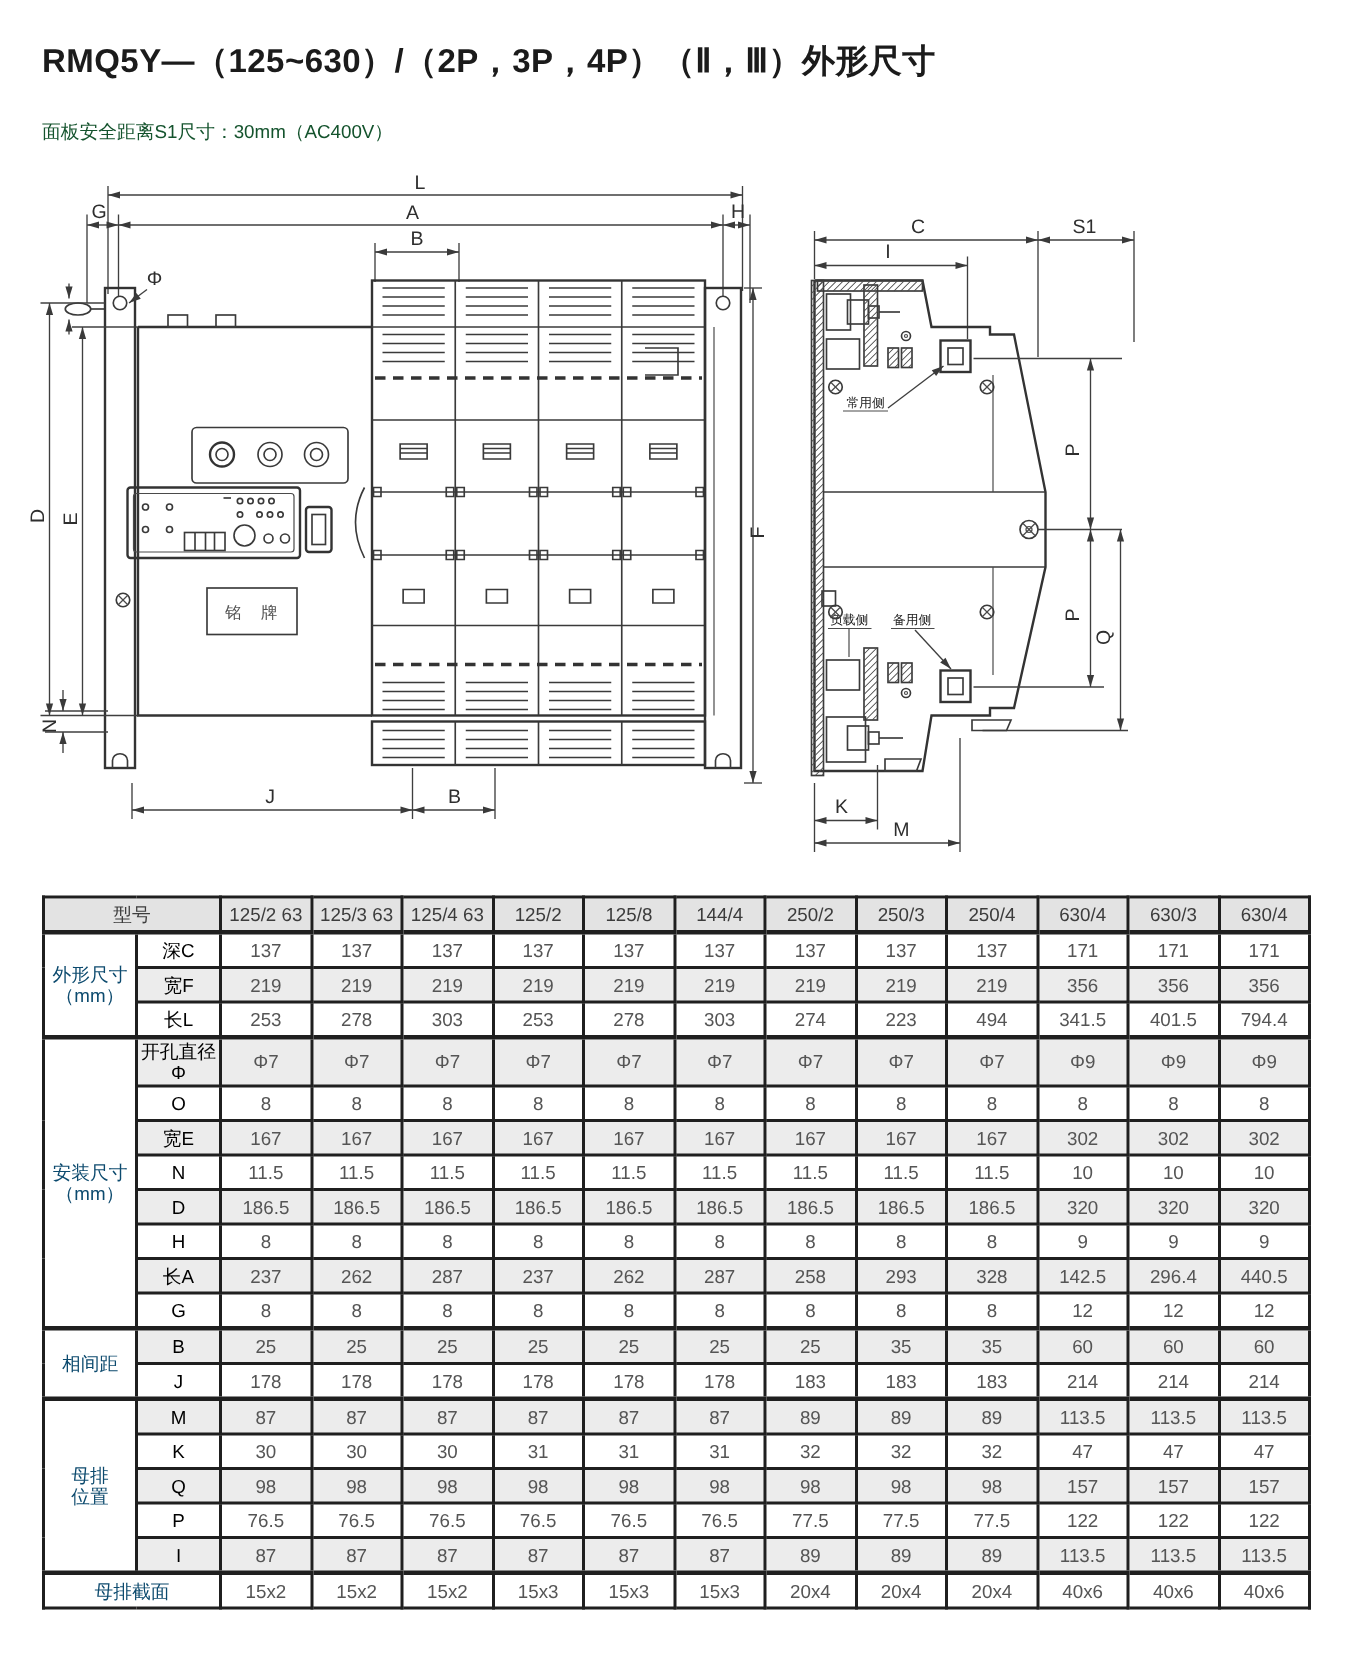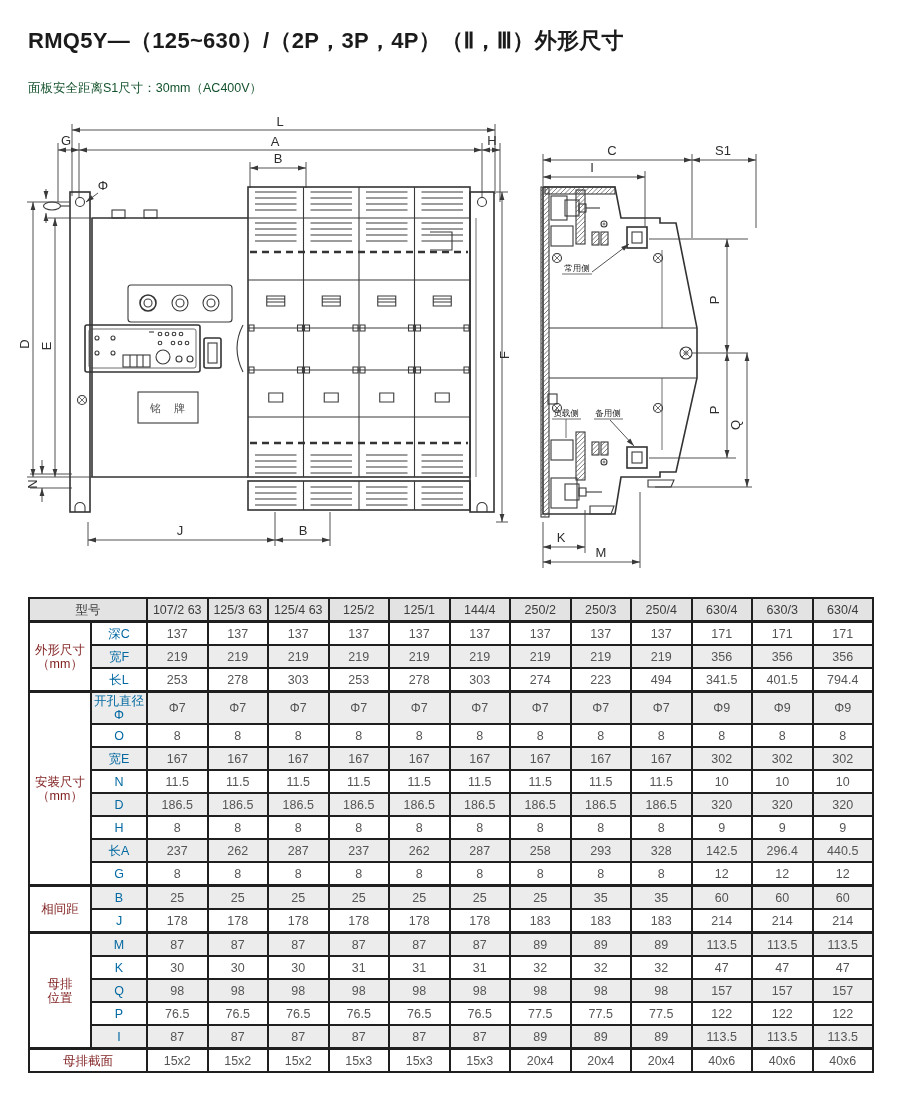--- a/index.html
+++ b/index.html
@@ -14,22 +14,22 @@
   svg .dim{stroke:#3f3f3f;fill:none;stroke-width:.9;}
   svg text{font-family:"Liberation Sans",sans-serif;fill:#2e2e2e;font-size:13px;}
   svg text.cn{font-size:8.5px;fill:#222;}
   svg text.np{font-size:11px;fill:#555;letter-spacing:5px;}
   .tbl-wrap{position:absolute;left:28px;top:597px;}
   table{border-collapse:collapse;table-layout:fixed;width:844px;font-size:12.5px;color:#555;}
   th,td{border:2px solid #1f1f1f;text-align:center;vertical-align:middle;padding:1px 0;height:19px;line-height:1.12;overflow:hidden;}
   th{font-weight:normal;background:#e3e3e3;color:#3c3c3c;}
   td.stripe{background:#ececec;}
   tr.gsep th,tr.gsep td{border-top-width:3px;}
-  td.glabel{background:#fff;white-space:pre-line;color:#7f1d1d;}
-  td.rlabel{color:#0369a1;}
+  td.glabel{background:#fff;white-space:pre-line;color:#0c4a6e;}
+  td.rlabel{color:#000000;}
 </style>
 </head>
 <body>
 
 <div class="title">RMQ5Y—（125~630）/（2P，3P，4P）（Ⅱ，Ⅲ）外形尺寸</div>
 <div class="subtitle">面板安全距离S1尺寸：30mm（AC400V）</div>
 
 <svg class="drawing" width="900" height="470" viewBox="0 0 900 470">
 
   <g>
@@ -328,25 +328,25 @@
         <col style="width:60.5px">
         <col style="width:60.5px">
         <col style="width:60.5px">
         <col style="width:60.5px">
         <col style="width:60.5px">
         <col style="width:60.5px">
       </colgroup>
       <tbody>
         <tr>
           <th colspan="2">型号</th>
-          <th>107/2 63</th>
+          <th>125/2 63</th>
           <th>125/3 63</th>
           <th>125/4 63</th>
           <th>125/2</th>
-          <th>125/1</th>
+          <th>125/8</th>
           <th>144/4</th>
           <th>250/2</th>
           <th>250/3</th>
           <th>250/4</th>
           <th>630/4</th>
           <th>630/3</th>
           <th>630/4</th>
         </tr>
         <tr class="gsep">
           <td class="glabel" rowspan="3">外形尺寸

